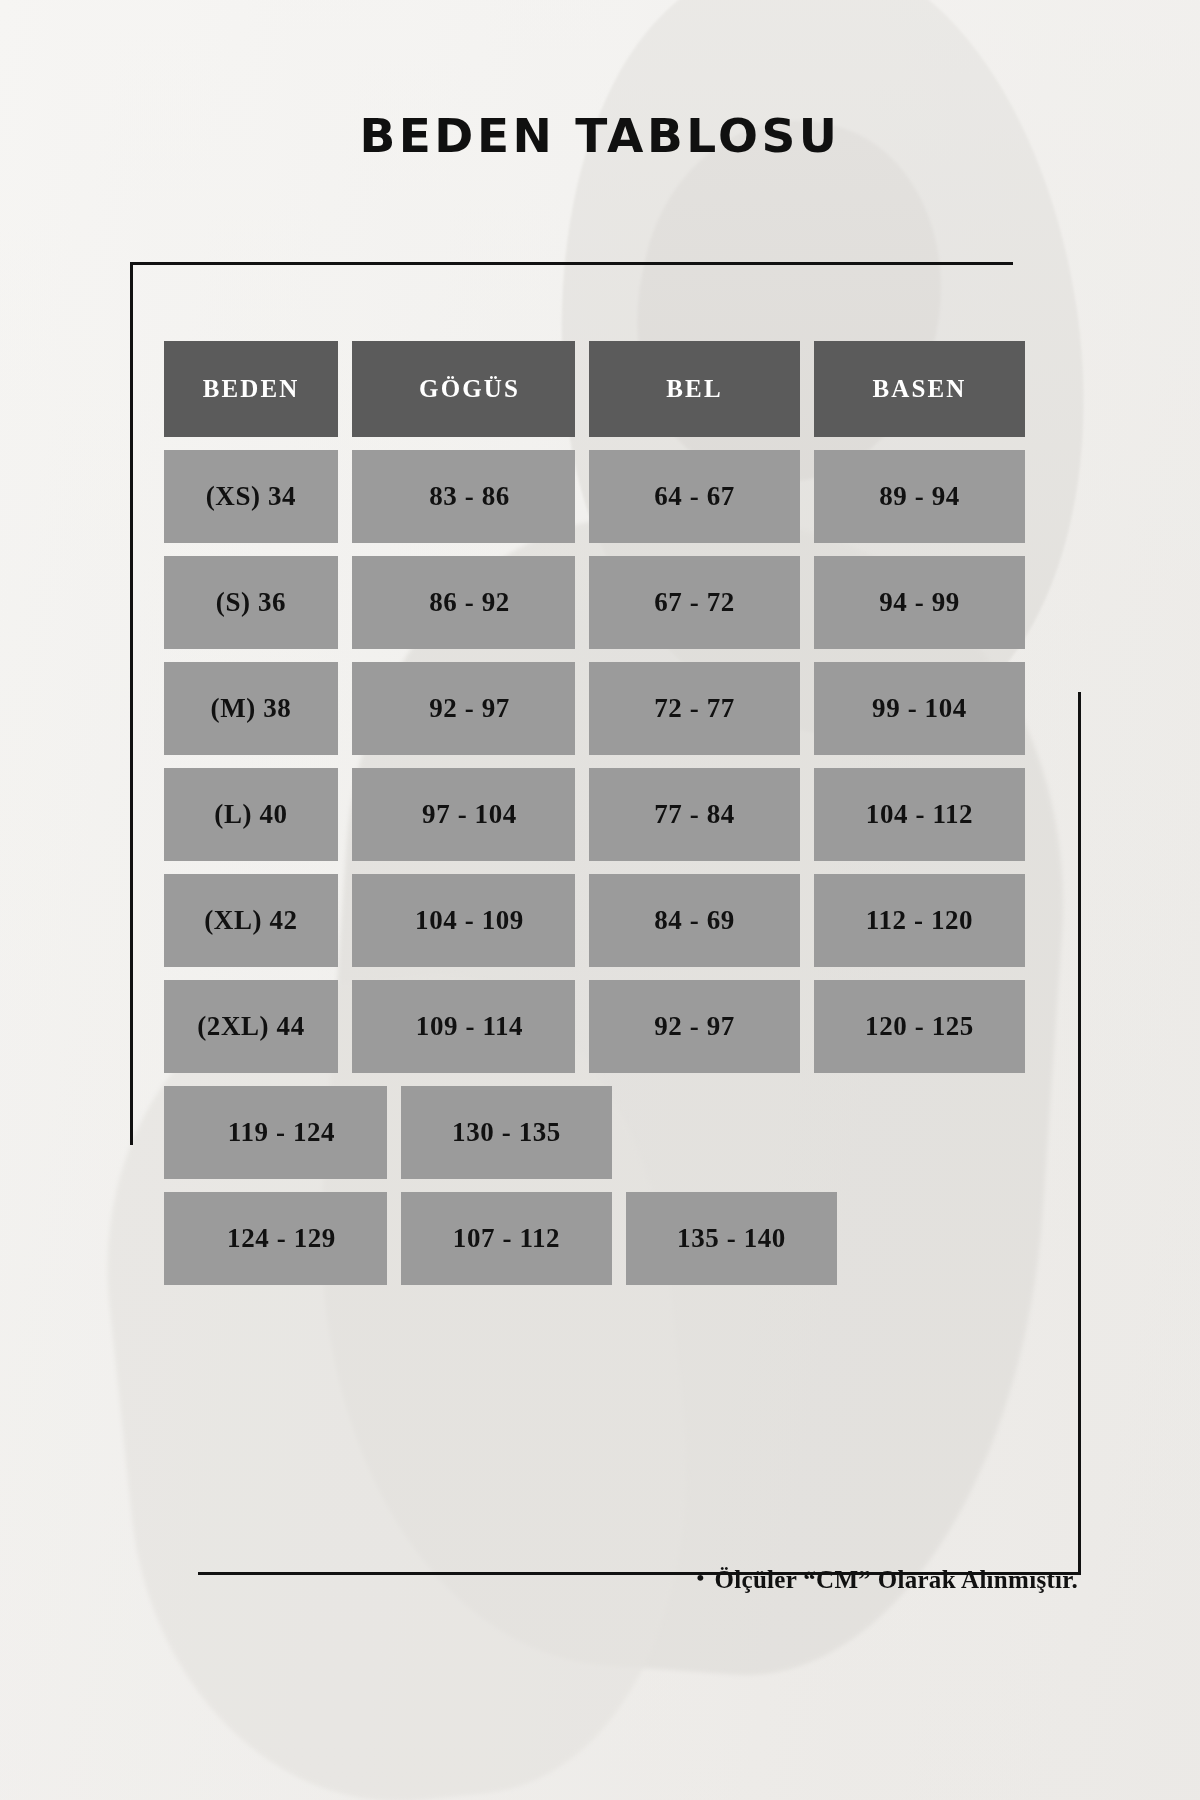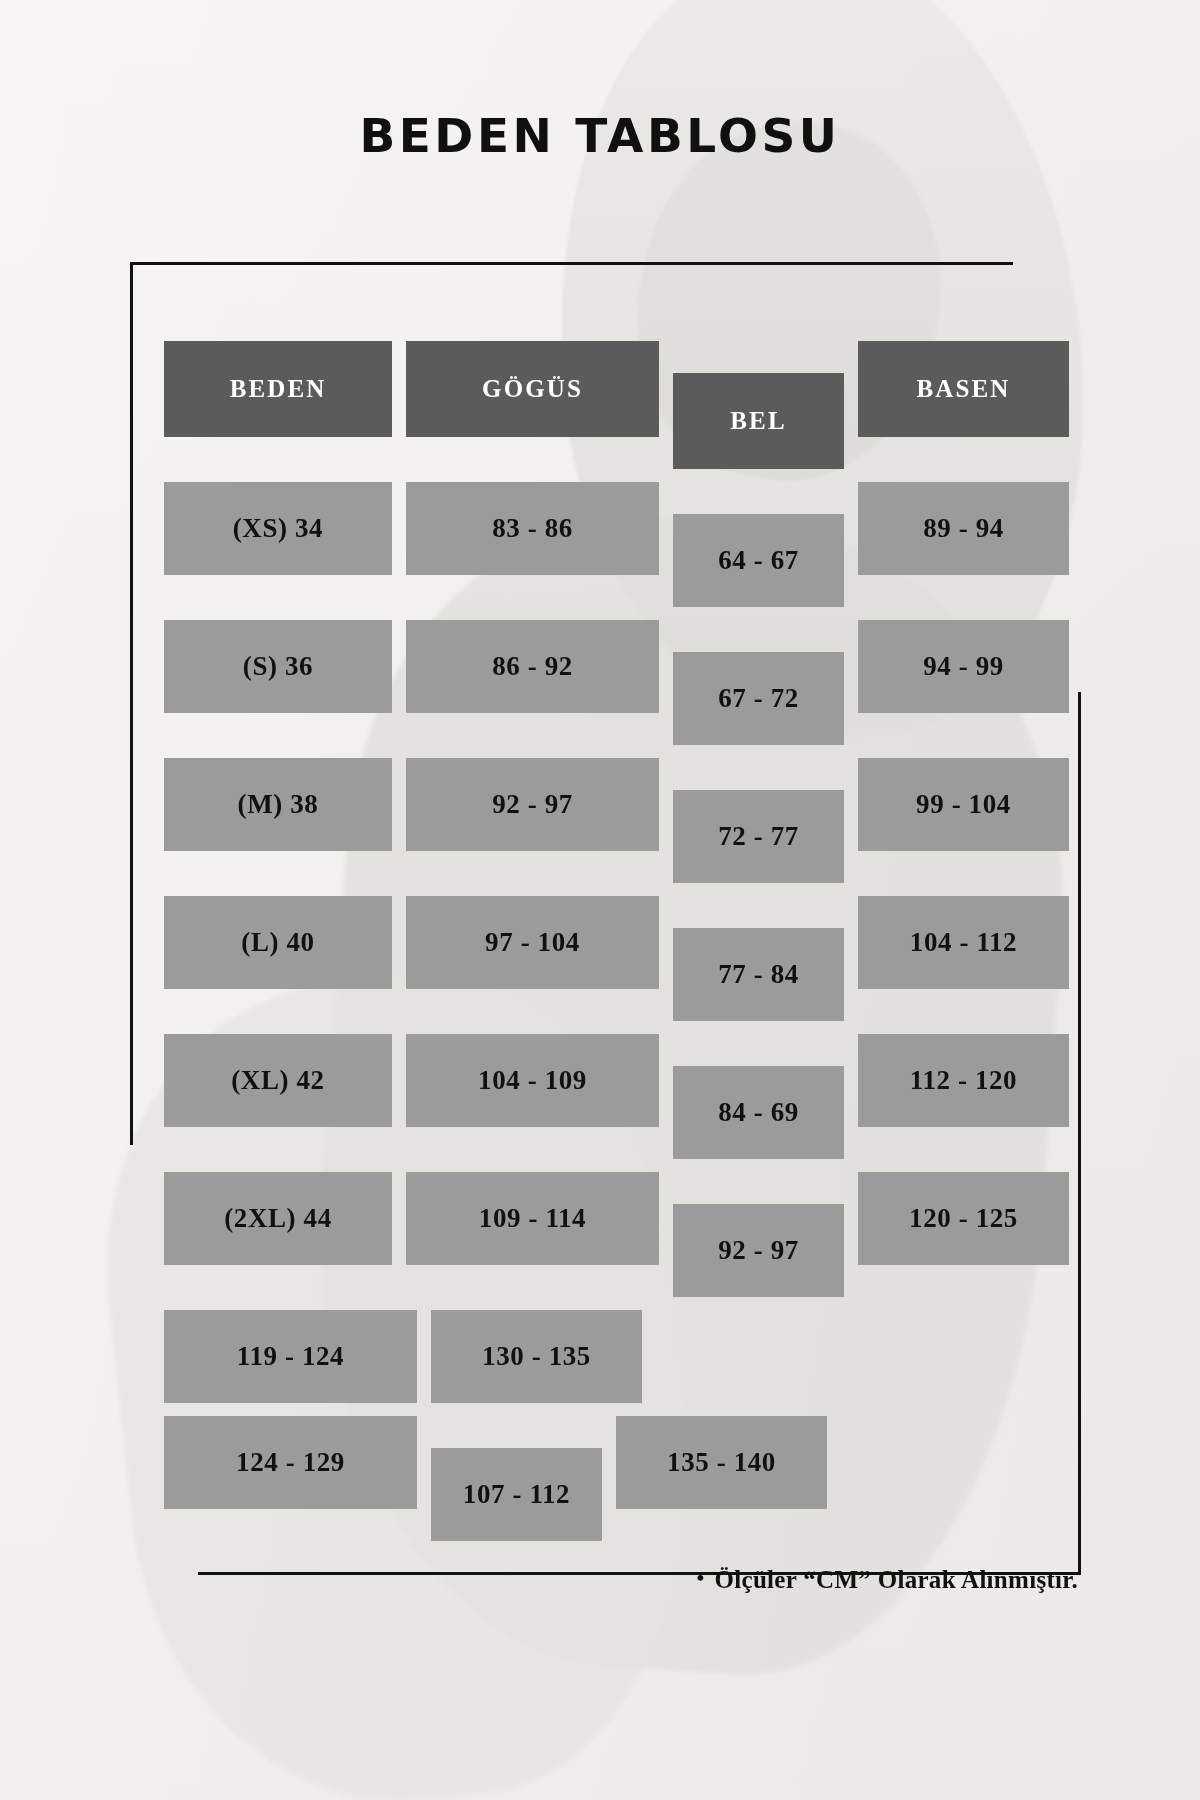--- a/index.html
+++ b/index.html
@@ -143,23 +143,23 @@
     height: 93px;
     display: flex;
     align-items: center;
     justify-content: center;
     font-family: "Liberation Serif", serif;
     font-size: 27px;
     color: #111;
     letter-spacing: .6px;
     white-space: nowrap;
   }
-  .c0 { width: 228px; }
-  .c1 { width: 253px; }
-  .c2 { width: 171px; margin-top: 32px; }
+  .c0 { width: 174px; }
+  .c1 { width: 211px; padding-left: 12px; }
+  .c2 { width: 211px; }
   .c3 { width: 211px; }
 
   .header .cell {
     background: #5b5b5b;
     color: #fff;
     font-weight: 700;
     font-size: 25px;
     letter-spacing: 2.1px;
     height: 96px;
   }

